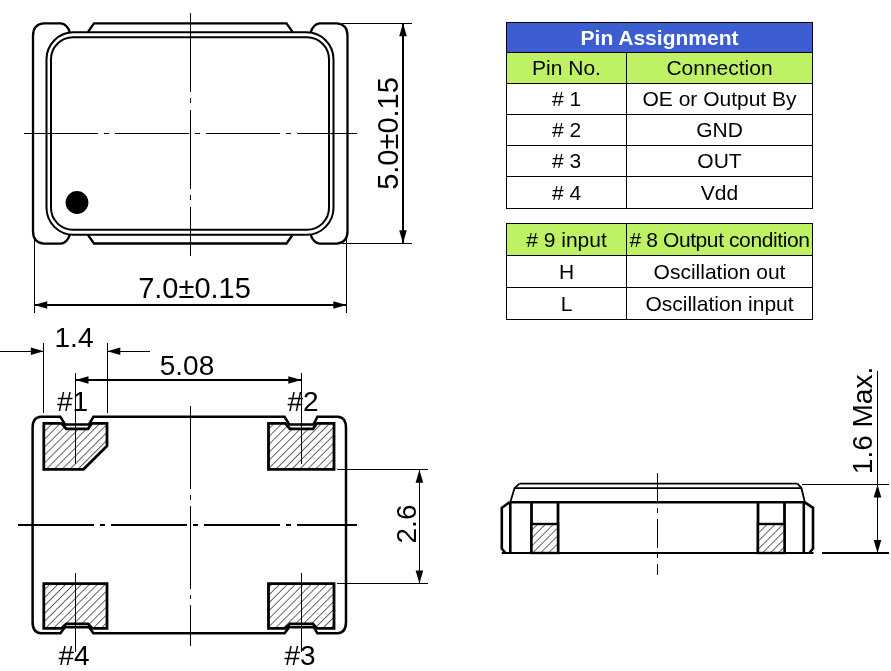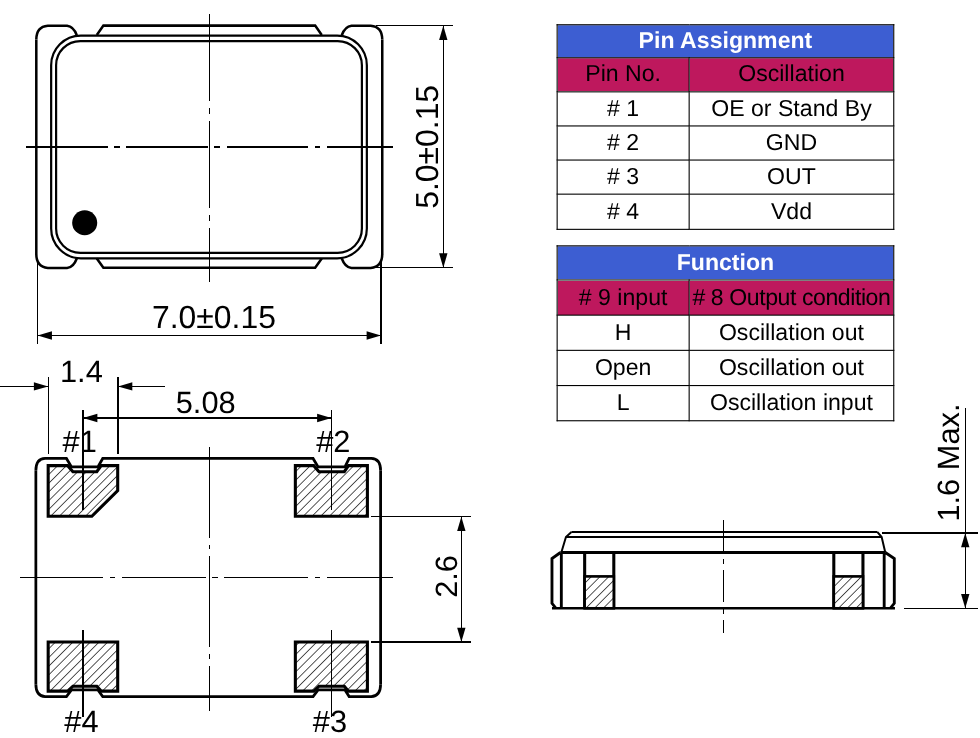--- a/index.html
+++ b/index.html
@@ -1,20 +1,20 @@
 <!DOCTYPE html>
 <html><head>
 <meta charset="utf-8">
 <style>
   html,body{margin:0;padding:0;background:#fff;}
   body{width:891px;height:671px;position:relative;font-family:"Liberation Sans",sans-serif;}
   .tbl{position:absolute;border-collapse:collapse;table-layout:fixed;}
   .tbl td{border:1px solid #000;text-align:center;vertical-align:middle;padding:0;font-size:21px;color:#000;overflow:hidden;white-space:nowrap;}
   .hdr{background:#3d5ed2;color:#fff !important;font-weight:bold;}
-  .sub{background:#be185d;}
+  .sub{background:#bef264;}
 </style>
 </head>
 <body>
 
 <svg width="891" height="671" viewBox="0 0 891 671" style="position:absolute;left:0;top:0">
   <defs>
     <pattern id="hatch" width="5.6" height="5.6" patternTransform="rotate(45)" patternUnits="userSpaceOnUse">
       <rect width="5.6" height="5.6" fill="#fff"></rect>
       <line x1="0" y1="0" x2="0" y2="5.6" stroke="#000" stroke-width="1.2"></line>
     </pattern>
@@ -189,26 +189,26 @@
       <col style="width:186px">
     </colgroup>
   <tbody>
 
     <tr style="height:30px">
         <td colspan="2" class="hdr">Pin Assignment</td>
       </tr>
 
     <tr style="height:31px">
         <td class="sub">Pin No.</td>
-        <td class="sub">Oscillation</td>
+        <td class="sub">Connection</td>
       </tr>
 
     <tr style="height:31px">
         <td># 1</td>
-        <td>OE or Stand By</td>
+        <td>OE or Output By</td>
       </tr>
 
     <tr style="height:31px">
         <td># 2</td>
         <td>GND</td>
       </tr>
 
     <tr style="height:31px">
         <td># 3</td>
         <td>OUT</td>
@@ -221,37 +221,30 @@
   </tbody>
 </table>
 
 <table class="tbl" style="left:506px;top:223px;width:306px;">
   <colgroup>
       <col style="width:120px">
       <col style="width:186px">
     </colgroup>
   <tbody>
 
-    <tr style="height:31px">
-        <td colspan="2" class="hdr">Function</td>
-      </tr>
 
     <tr style="height:32px">
         <td class="sub"># 9 input</td>
         <td class="sub" style="letter-spacing:-0.4px"># 8 Output condition</td>
       </tr>
 
     <tr style="height:32px">
         <td>H</td>
         <td>Oscillation out</td>
       </tr>
 
-    <tr style="height:32px">
-        <td>Open</td>
-        <td>Oscillation out</td>
-      </tr>
 
     <tr style="height:32px">
         <td>L</td>
         <td>Oscillation input</td>
       </tr>
   </tbody>
 </table>
 
 </body></html>

